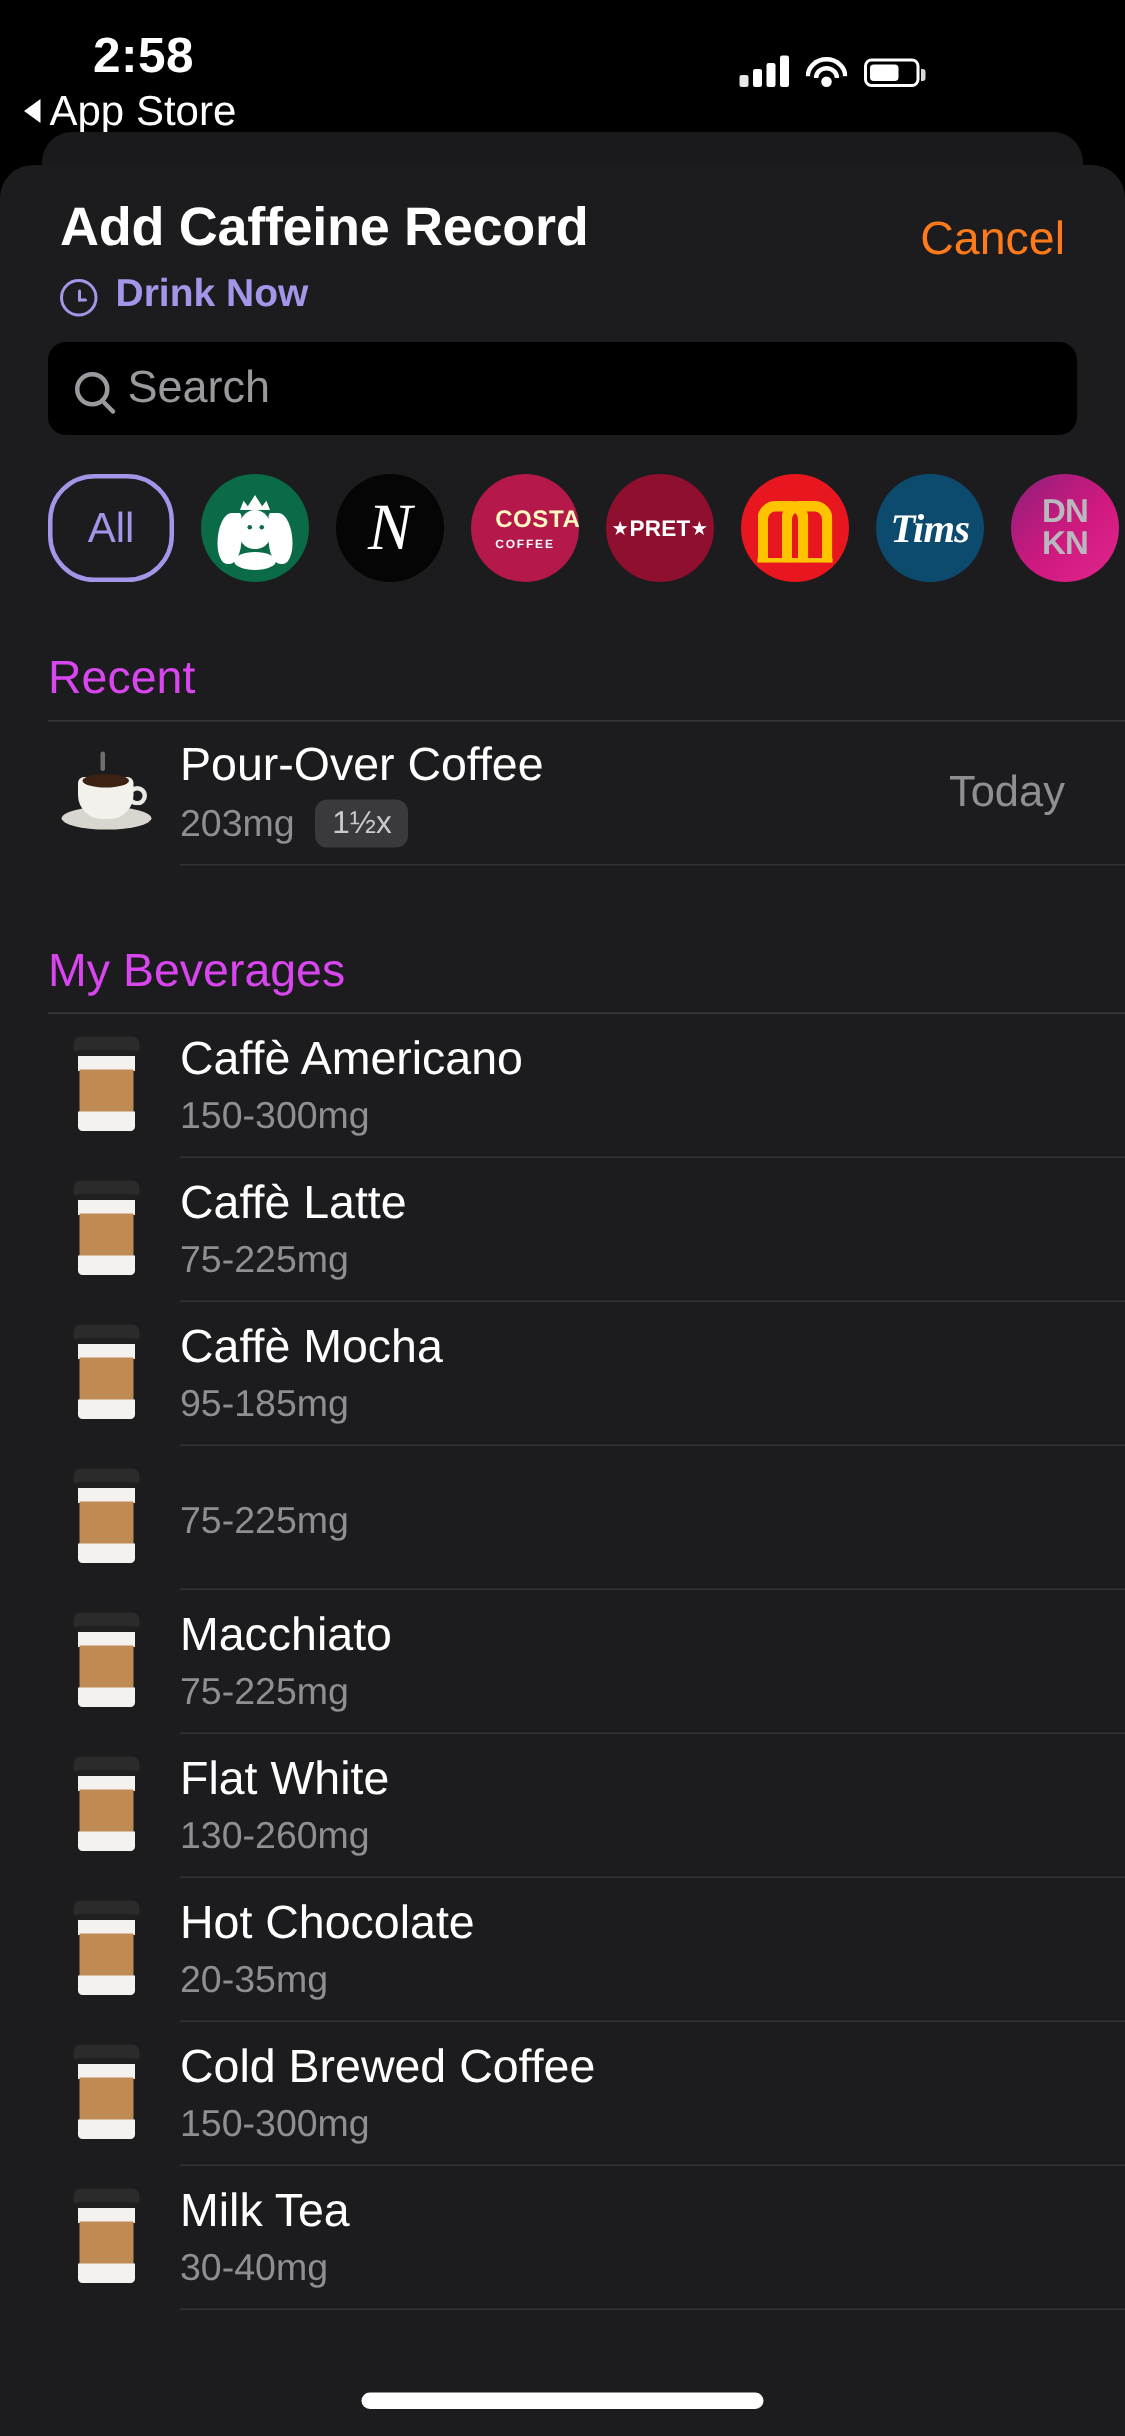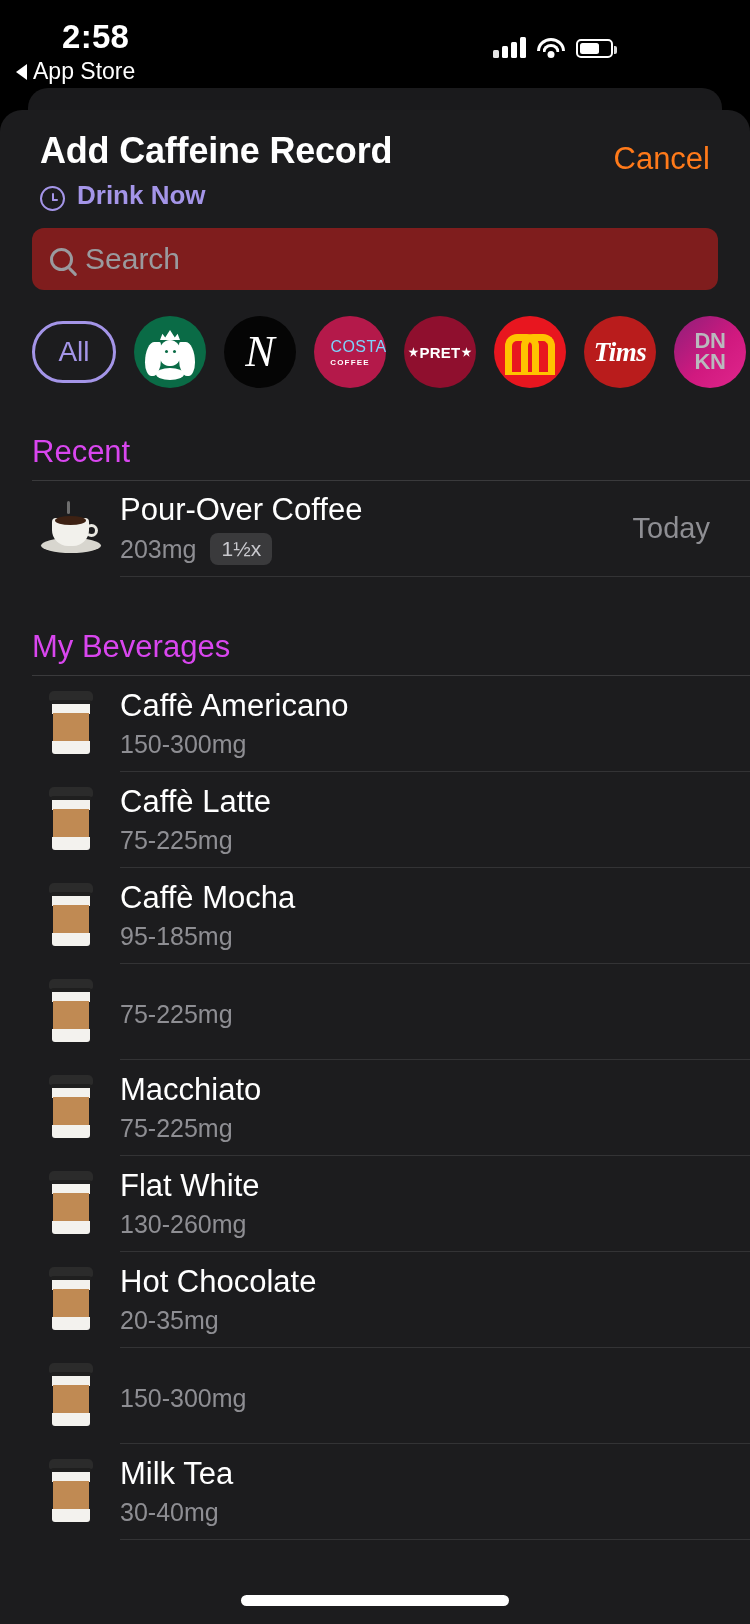--- a/index.html
+++ b/index.html
@@ -24,81 +24,81 @@
   .bars i:nth-child(4){ height:21px;}
   .wifi { width:28px; height:21px; position:relative; }
   .wifi span { position:absolute; left:50%; transform:translateX(-50%); border:3px solid #fff; border-bottom:none; border-radius:50% 50% 0 0 / 100% 100% 0 0; }
   .wifi .w1 { width:28px; height:13px; top:1px; }
   .wifi .w2 { width:17px; height:8px; top:7px; }
   .wifi .w3 { width:7px; height:7px; top:14px; border-radius:50%; border:none; background:#fff; }
   .batt { width:37px; height:19px; border:2.2px solid #fff; border-radius:5px; position:relative; }
   .batt::after { content:""; position:absolute; right:-6px; top:5px; width:3px; height:8px; background:#fff; border-radius:0 2px 2px 0; opacity:.85; }
   .batt i { position:absolute; left:2px; top:2px; bottom:2px; width:58%; background:#fff; border-radius:2.5px; display:block; }
 
-  .backlink { position:absolute; left:16px; top:56px; font-size:23px; color:#fff; display:flex; align-items:center; gap:6px; }
+  .backlink { position:absolute; left:16px; top:56px; font-size:28px; color:#fff; display:flex; align-items:center; gap:6px; }
   .backlink .tri { width:0;height:0; border-top:8px solid transparent; border-bottom:8px solid transparent; border-right:11px solid #fff; }
 
   
   .card-behind { position:absolute; top:88px; left:28px; width:694px; height:60px; background:#1a1a1c; border-radius:20px 20px 0 0; z-index:6; }
 
   
   .sheet { position:absolute; top:110px; left:0; width:750px; height:1514px; background:#1c1c1e; border-radius:22px 22px 0 0; z-index:7; overflow:hidden; }
 
   .sheet-head { position:relative; height:110px; }
   .title { position:absolute; left:40px; top:20px; font-size:36px; font-weight:700; color:#fff; letter-spacing:-.2px; }
   .cancel { position:absolute; right:40px; top:31px; font-size:31px; color:#ff7a1a; }
   .drinknow { position:absolute; left:40px; top:70px; display:flex; align-items:flex-end; gap:12px; }
   .clock-ico { width:25px; height:25px; border:2.2px solid #a495e8; border-radius:50%; position:relative; flex:none; }
   .clock-ico::before { content:""; position:absolute; left:10px; top:4.5px; width:2px; height:8px; background:#a495e8; border-radius:1px; }
   .clock-ico::after { content:""; position:absolute; left:10px; top:11px; width:6px; height:2px; background:#a495e8; border-radius:1px; }
   .drinknow span.lbl { font-size:26px; font-weight:700; color:#a495e8; }
 
   
-  .search { margin:8px 32px 0 32px; height:62px; background:#7f1d1d; border-radius:12px; display:flex; align-items:center; padding:16px 18px; gap:12px; }
+  .search { margin:8px 32px 0 32px; height:62px; background:#000000; border-radius:12px; display:flex; align-items:center; padding:16px 18px; gap:12px; }
   .mag { width:23px; height:23px; border:3px solid #9a9a9e; border-radius:50%; position:relative; flex:none; }
   .mag::after { content:""; position:absolute; right:-8px; bottom:-5px; width:11px; height:3px; background:#9a9a9e; border-radius:2px; transform:rotate(45deg); }
   .search .ph { font-size:30px; color:#9a9a9e; }
 
   
   .brands { display:flex; align-items:center; gap:18px; padding:26px 0 0 32px; }
-  .chip-all { width:84px; height:62px; border:3px solid #a495e8; border-radius:31px; display:flex; align-items:center; justify-content:center; flex:none; }
+  .chip-all { width:84px; height:72px; border:3px solid #a495e8; border-radius:31px; display:flex; align-items:center; justify-content:center; flex:none; }
   .chip-all span { font-size:28px; color:#a495e8; }
   .brand { width:72px; height:72px; border-radius:50%; flex:none; position:relative; overflow:hidden;
            display:flex; align-items:center; justify-content:center; }
 
   .b-sbux { background:#0a6b46; }
   .b-sbux .sir { position:relative; width:56px; height:56px; }
   .b-sbux .face { position:absolute; left:17px; top:16px; width:22px; height:26px; background:#fff; border-radius:50% 50% 45% 45%; }
   .b-sbux .crown { position:absolute; left:18px; top:6px; width:20px; height:10px; background:#fff; clip-path:polygon(0% 100%,12% 38%,26% 75%,50% 0%,74% 75%,88% 38%,100% 100%); }
   .b-sbux .hair-l { position:absolute; left:3px; top:18px; width:16px; height:34px; background:#fff; border-radius:60% 10% 50% 40%; }
   .b-sbux .hair-r { position:absolute; right:3px; top:18px; width:16px; height:34px; background:#fff; border-radius:10% 60% 40% 50%; }
   .b-sbux .tail { position:absolute; left:14px; bottom:0px; width:28px; height:12px; background:#fff; border-radius:50%; }
   .b-sbux .eyeL,.b-sbux .eyeR { position:absolute; top:26px; width:3px; height:3px; background:#0a6b46; border-radius:50%; }
   .b-sbux .eyeL{ left:23px;} .b-sbux .eyeR{ left:31px;}
 
   .b-nesp { background:#050505; }
   .b-nesp span { font-family:"Liberation Serif", serif; font-size:44px; color:#fff; font-style:italic; line-height:1; }
 
   .b-costa { background:#b4194a; flex-direction:column; gap:2px; }
-  .b-costa .c1 { font-size:16px; font-weight:400; color:#7dd3fc; letter-spacing:.4px;margin-left:17px; }
+  .b-costa .c1 { font-size:16px; font-weight:700; color:#fef9c3; letter-spacing:.4px;margin-left:17px; }
   .b-costa .c2 { font-size:8px; font-weight:700; color:#fff; letter-spacing:1.2px; }
 
   .b-pret { background:#8f0f2e; }
   .b-pret .p { font-size:15px; font-weight:700; color:#fff; letter-spacing:.2px; display:flex; align-items:center; gap:1px; }
   .b-pret .st { font-size:11px; }
 
   .b-mcd { background:#e8161f; }
   .b-mcd .arch { position:relative; width:48px; height:40px; }
   .b-mcd .arch::before, .b-mcd .arch::after {
     content:""; position:absolute; top:2px; width:20px; height:34px;
     border:7px solid #ffc300; border-bottom:none; border-radius:12px 12px 0 0; }
   .b-mcd .arch::before { left:-1px; } .b-mcd .arch::after { right:-1px; }
   .b-mcd .base { position:absolute; left:11px; bottom:13px; width:50px; height:3px; background:#ffc300; }
 
-  .b-tims { background:#b91c1c; }
+  .b-tims { background:#0c4a6e; }
   .b-tims span { font-family:"Liberation Serif", serif; font-style:italic; font-weight:700; font-size:27px; color:#fff; letter-spacing:-.5px; }
 
   .b-dnkn { background:#c4187e; background-image:linear-gradient(135deg,#8e1f7a 0%,#d0197f 55%,#e0268c 100%); flex-direction:column; line-height:.95; }
   .b-dnkn .d1,.b-dnkn .d2 { font-size:22px; font-weight:700; color:#b9b9bd; letter-spacing:-.5px; }
 
   
   .scroll { position:relative; margin-top:46px; }
   .sec-head { font-size:31px; color:#d946ef; padding:0 0 10px 32px; }
   .sec-rule { height:1px; background:#3a3a3c; margin-left:32px; }
   .row-rule { height:1px; background:#333335; margin-left:120px; }
@@ -370,20 +370,21 @@
           <span class="ico">
             <span class="togo">
               <span class="lid"></span>
               <span class="lip"></span>
               <span class="top"></span>
               <span class="body"></span>
               <span class="sleeve"></span>
             </span>
           </span>
           <span class="txt">
+            <div class="nm">Cold Brewed Coffee</div>
             <div class="sub">150-300mg</div>
           </span>
         </div>
         <div class="row-rule"></div>
         <div class="row">
           <span class="ico">
             <span class="togo">
               <span class="lid"></span>
               <span class="lip"></span>
               <span class="top"></span>

